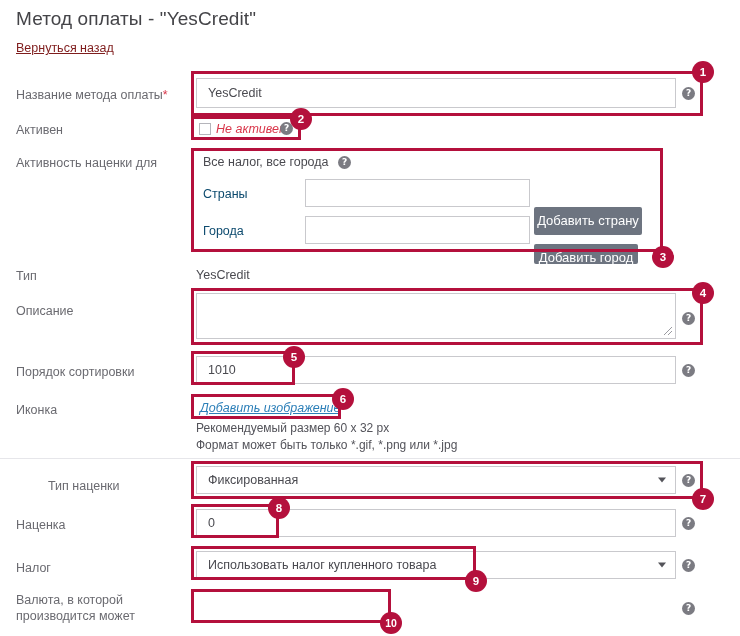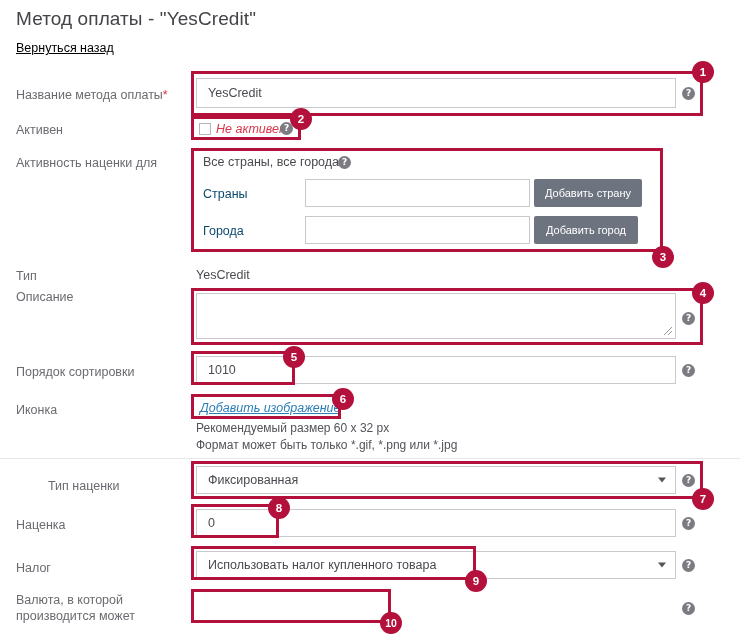--- a/index.html
+++ b/index.html
@@ -22,21 +22,21 @@
     left: 16px; top: 8px;
     font-size: 19px;
     color: #444448;
     letter-spacing: 0.1px;
     white-space: nowrap;
   }
   .back-link {
     position: absolute;
     left: 16px; top: 41px;
     font-size: 12.5px;
-    color: #000000;
+    color: #7f1d1d;
     text-decoration: underline;
     cursor: pointer;
     white-space: nowrap;
   }
 
   
   .lbl {
     position: absolute;
     font-size: 12.5px;
     color: #6a6a70;
@@ -84,28 +84,29 @@
     text-align: center;
     cursor: pointer;
     font-family: "DejaVu Sans", sans-serif;
   }
 
   
   .btn {
     position: absolute;
     background: #6d7480;
     color: #ffffff;
-    font-size: 11px;
+    font-size: 13px;
     border: none;
     border-radius: 2px;
     text-align: center;
     line-height: 26px;
     cursor: pointer;
     font-family: "Liberation Sans", "DejaVu Sans", sans-serif;
     white-space: nowrap;
+    margin-top: 28px;
   }
 
   
   .hr {
     position: absolute;
     height: 1px;
     background: #e6e6ea;
   }
 
   
@@ -200,39 +201,39 @@
   </div>
   <div class="help" style="left:682px; top:87px;">?</div>
 
   <div class="lbl" style="left:16px; top:122px;">Активен</div>
   <div class="cbox" style="left:199px; top:123px;"></div>
   <div class="cbox-label" style="left:216px; top:122px;font-style:italic;">Не активен</div>
   <div class="help" style="left:280px; top:122px;">?</div>
 
   <div class="lbl" style="left:16px; top:155px;">Активность наценки для</div>
 
-  <div class="groupbox-title" style="left:203px; top:155px;">Все страны, все города</div>
+  <div class="groupbox-title" style="left:203px; top:155px;">Все налог, все города</div>
   <div class="help" style="left:338px; top:156px;">?</div>
 
   <div class="sublbl" style="left:203px; top:187px;">Страны</div>
   <div class="field" style="left:305px; top:179px; width:225px; height:28px;">
     <span class="val"></span>
   </div>
   <div class="btn" style="left:534px; top:179px; width:108px; height:28px; line-height:28px;">Добавить страну</div>
 
   <div class="sublbl" style="left:203px; top:224px;">Города</div>
   <div class="field" style="left:305px; top:216px; width:225px; height:28px;">
     <span class="val"></span>
   </div>
-  <div class="btn" style="left:534px; top:216px; width:104px; height:28px; line-height:28px;">Добавить город</div>
+  <div class="btn" style="left:534px; top:216px; width:104px; height:20px; line-height:28px;">Добавить город</div>
 
   <div class="lbl" style="left:16px; top:268px;">Тип</div>
   <div class="static-val" style="left:196px; top:268px;">YesCredit</div>
 
-  <div class="lbl" style="left:16px; top:289px;">
+  <div class="lbl" style="left:16px; top:303px;">
     <span>Описание</span>
   </div>
   <div class="field" style="left:196px; top:293px; width:480px; height:46px;">
     <span style="position:absolute;left:7px;top:5px;"></span>
     <svg width="10" height="10" style="position:absolute;right:2px;bottom:2px;">
       <line x1="9" y1="1" x2="1" y2="9" stroke="#9a9aa0" stroke-width="1"></line>
       <line x1="9" y1="5" x2="5" y2="9" stroke="#9a9aa0" stroke-width="1"></line>
     </svg>
   </div>
   <div class="help" style="left:682px; top:312px;">?</div>

